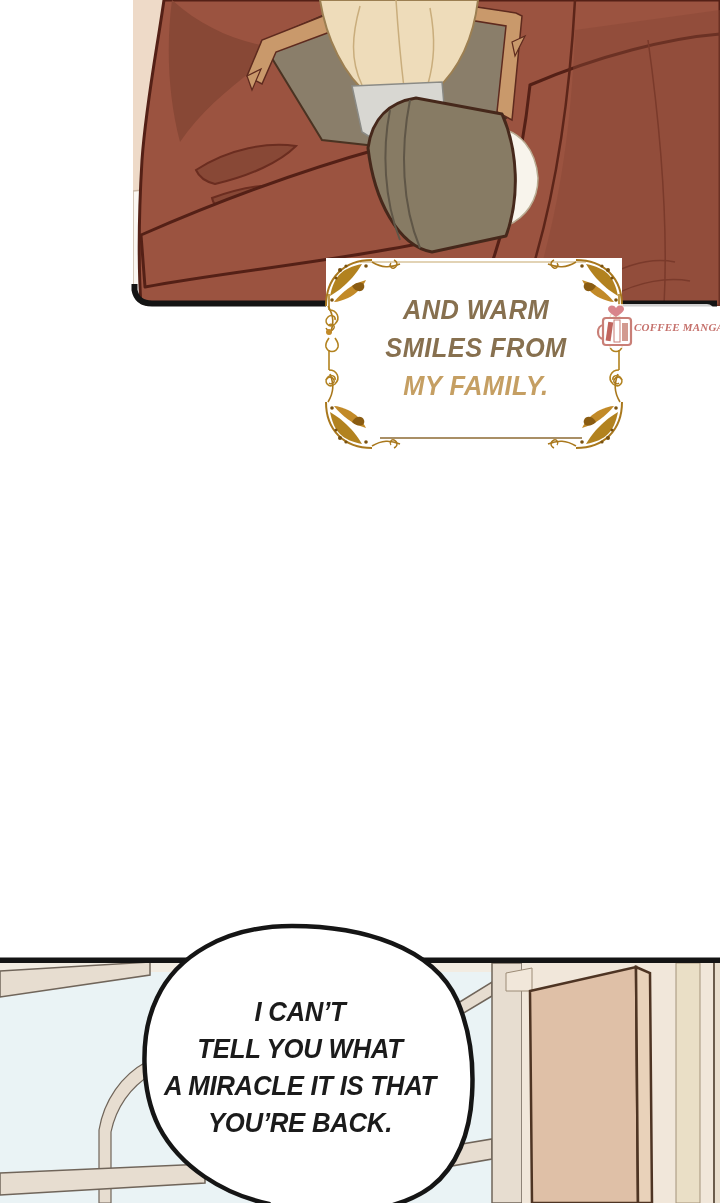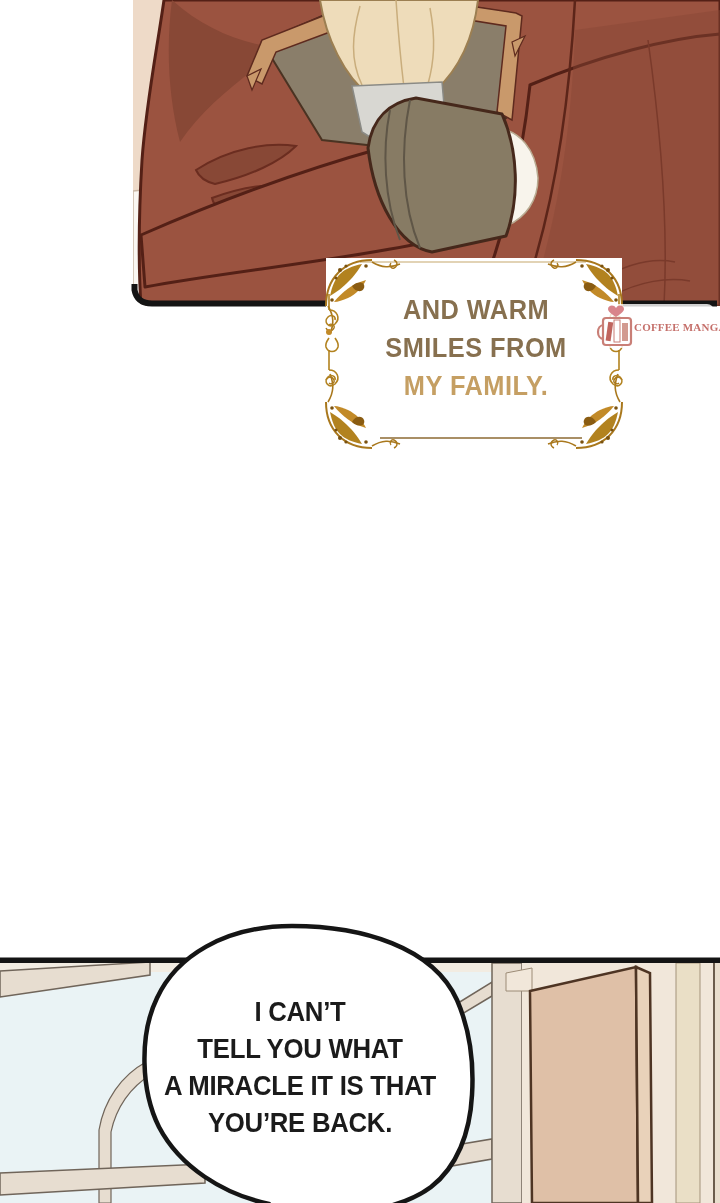--- a/index.html
+++ b/index.html
@@ -2,20 +2,21 @@
 <html><head>
 <meta charset="utf-8">
 <style>
   html,body{margin:0;padding:0;background:#ffffff;}
   .page{
     position:relative;
     width:720px;height:1203px;
     background:#ffffff;
     overflow:hidden;
     font-family:"Liberation Sans", sans-serif;
+    font-style:italic;
   }
   .art{position:absolute;left:0;top:0;z-index:1;}
   .txt-layer{position:absolute;z-index:2;}
   .caption-text{
     left:330px;top:291px;width:292px;
     text-align:center;
     font-weight:700;font-size:27px;line-height:38px;
     letter-spacing:0.5px;
     color:#87704f;
     transform:scaleX(0.94);transform-origin:center top;

